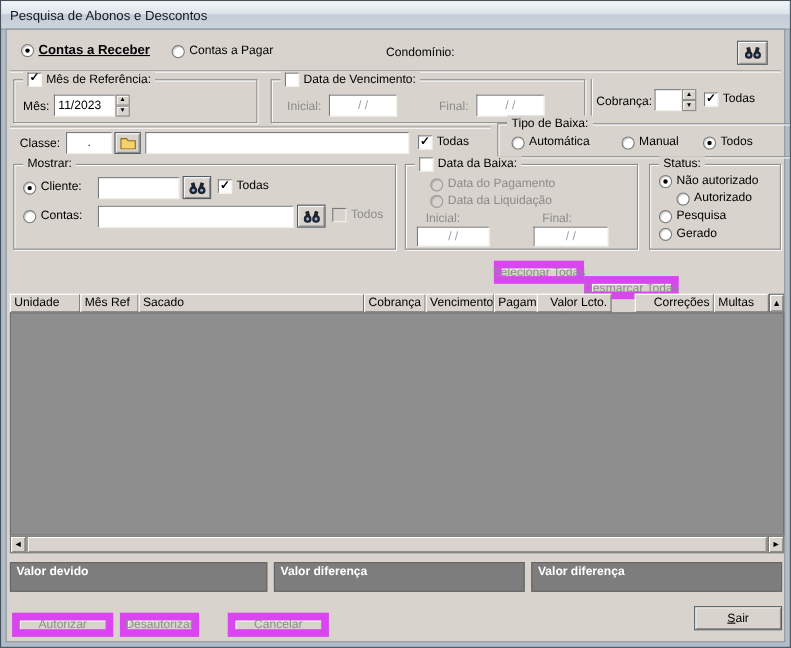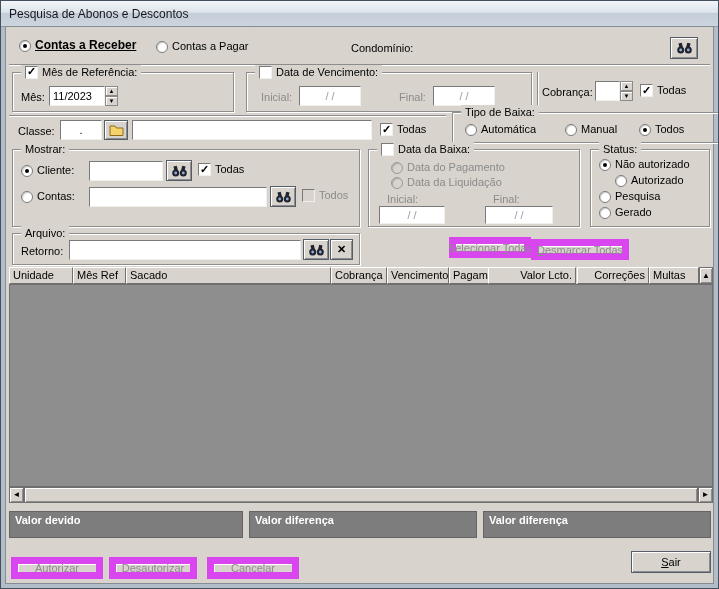--- a/index.html
+++ b/index.html
@@ -225,56 +225,36 @@
       <div class="ctl abs" style="left:8px;top:40px">
         <span class="rb"></span>
         <span class="lbl">Pesquisa</span>
       </div>
       <div class="ctl abs" style="left:8px;top:56px">
         <span class="rb"></span>
         <span class="lbl">Gerado</span>
       </div>
     </div>
 
-    <div class="gb abs" style="left:6px;top:206px;width:348px;height:32px">
-      <div class="gbt">
-          <span class="lbl">Arquivo:</span>
-        </div>
-      <span class="lbl abs" style="left:8px;top:11px">Retorno:</span>
-      <input class="sunken abs" style="left: 56px; top: 6px; width: 232px; height: 20px;" value="">
-      <div class="btn abs" style="left:290px;top:5px;width:26px;height:21px">
-        <svg width="17" height="12" viewBox="0 0 17 12">
-            <rect x="3" y="1" width="3.4" height="5" transform="rotate(-14 4.7 3.5)" fill="#20222e"></rect>
-            <rect x="10.6" y="1" width="3.4" height="5" transform="rotate(14 12.3 3.5)" fill="#20222e"></rect>
-            <circle cx="4.7" cy="8" r="3.5" fill="#20222e"></circle>
-            <circle cx="12.3" cy="8" r="3.5" fill="#20222e"></circle>
-            <circle cx="4.7" cy="8" r="1.4" fill="#8fb0d8"></circle>
-            <circle cx="12.3" cy="8" r="1.4" fill="#8fb0d8"></circle>
-          </svg>
-      </div>
-      <div class="btn abs" style="left:317px;top:5px;width:23px;height:21px;font-weight:bold">
-        <span>✕</span>
-      </div>
-    </div>
 
     <div class="btn disb abs" style="left:443px;top:210px;width:82px;height:21px">
       <span>Selecionar <u>T</u>odas</span>
     </div>
-    <div class="btn disb abs" style="left:525px;top:212px;width:98px;height:21px">
+    <div class="btn disb abs" style="left:525px;top:224px;width:86px;height:21px">
       <span><u>D</u>esmarcar Todas</span>
     </div>
 
     <div class="abs" style="left:3px;top:240px;width:704px;height:17px">
       <div class="th" style="left:0;width:64px">Unidade</div>
       <div class="th" style="left:64px;width:53px">Mês Ref</div>
       <div class="th" style="left:117px;width:205px">Sacado</div>
       <div class="th" style="left:322px;width:56px">Cobrança</div>
       <div class="th" style="left:378px;width:62px">Vencimento</div>
       <div class="th" style="left:440px;width:62px">Pagamento</div>
-      <div class="th r" style="left:479px;width:88px">Valor Lcto.</div>
+      <div class="th r" style="left:479px;width:68px">Valor Lcto.</div>
       <div class="th r" style="left:568px;width:72px">Correções</div>
       <div class="th" style="left:640px;width:50px">Multas</div>
       <div class="scrollbtn" style="position:absolute;left:690px;top:0;width:14px;height:17px">
         <span>▲</span>
       </div>
     </div>
 
     <div class="grid abs" style="left:3px;top:257px;width:704px;height:203px"></div>
 
     <div class="hscroll abs" style="left:3px;top:460px;width:704px;height:16px">
@@ -287,21 +267,21 @@
       </div>
     </div>
 
     <div class="tot abs" style="left:3px;top:484px;width:234px;height:27px">Valor devido</div>
     <div class="tot abs" style="left:243px;top:484px;width:228px;height:27px">Valor diferença</div>
     <div class="tot abs" style="left:477px;top:484px;width:228px;height:27px">Valor diferença</div>
 
     <div class="btn disb abs" style="left:5px;top:530px;width:92px;height:22px">
       <span>Autorizar</span>
     </div>
-    <div class="btn disb abs" style="left:103px;top:530px;width:88px;height:22px">
+    <div class="btn disb abs" style="left:103px;top:530px;width:72px;height:22px">
       <span>Desautorizar</span>
     </div>
     <div class="btn disb abs" style="left:201px;top:530px;width:92px;height:22px">
       <span>Cancelar</span>
     </div>
     <div class="btn abs" style="left:625px;top:524px;width:80px;height:22px">
       <span><u>S</u>air</span>
     </div>
 
   </div>

